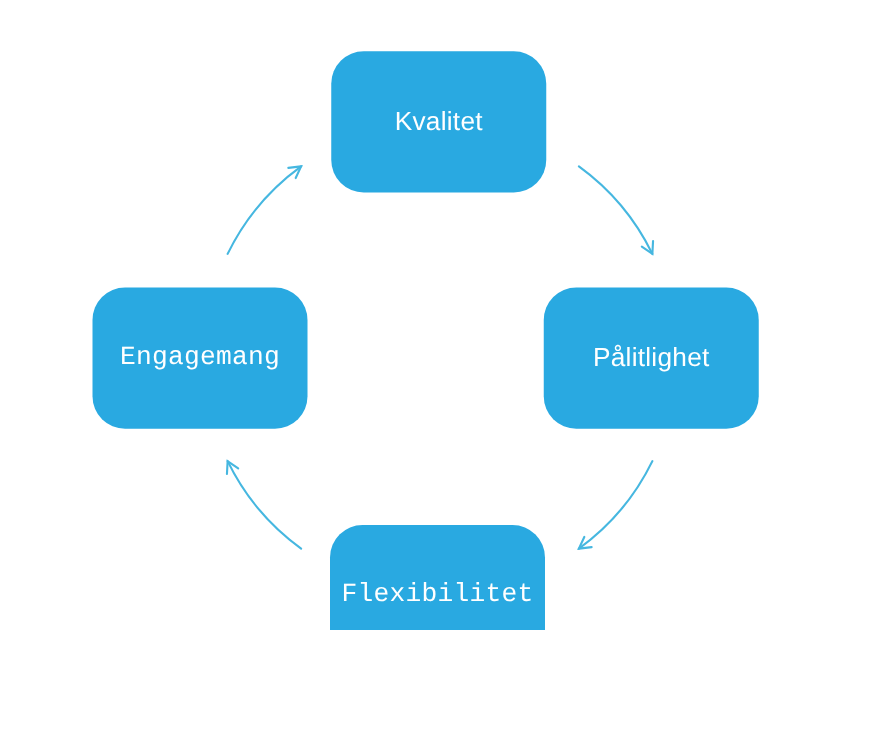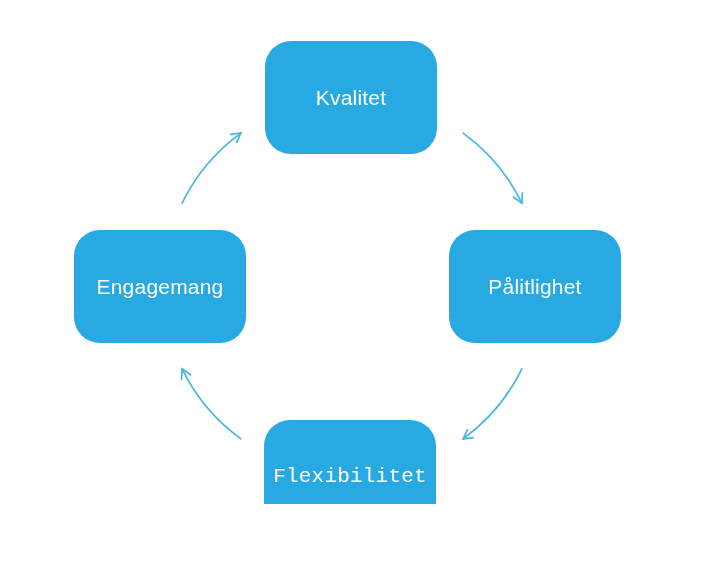--- a/index.html
+++ b/index.html
@@ -31,23 +31,23 @@
     justify-content: center;
   }
   .node-label {
     color: var(--node-text);
     font-size: 21px;
     font-weight: 400;
     letter-spacing: 0.2px;
     white-space: nowrap;
   }
   .node-top    { left: 265px; top: 41px;  }
-  .node-right  { left: 449px; top: 230px; }
+  .node-right  { left: 435px; top: 230px; }
   .node-bottom { left: 264px; top: 420px; font-family: Liberation Mono, monospace; }
-  .node-left   { left: 74px;  top: 230px; }
+  .node-left   { left: 74px;  top: 230px; font-family: Liberation Mono, monospace; }
   .arrow-layer {
     position: absolute;
     left: 0; top: 0;
     width: 704px;
     height: 586px;
     pointer-events: none;
   }
   .arrow-path {
     fill: none;
     stroke: var(--arrow);

